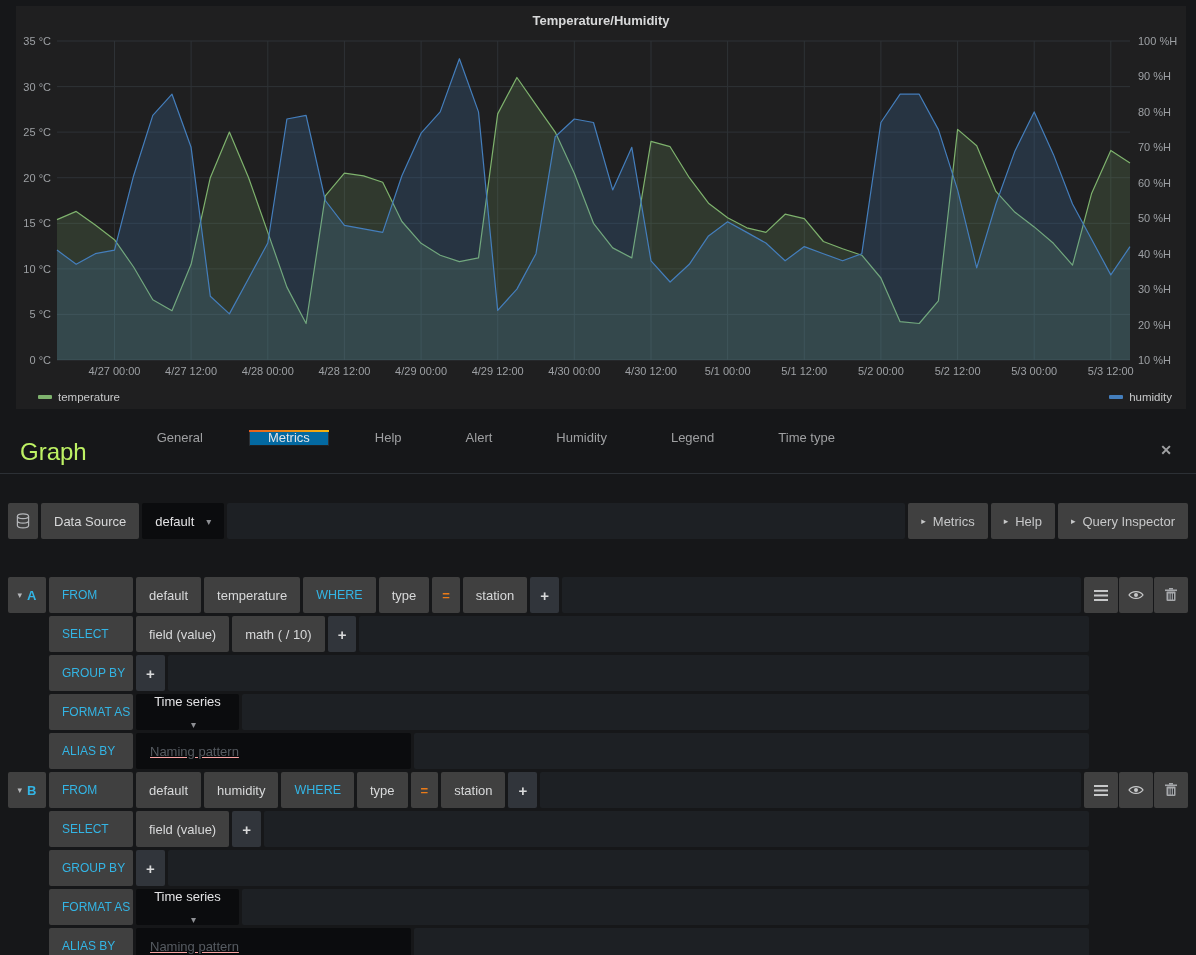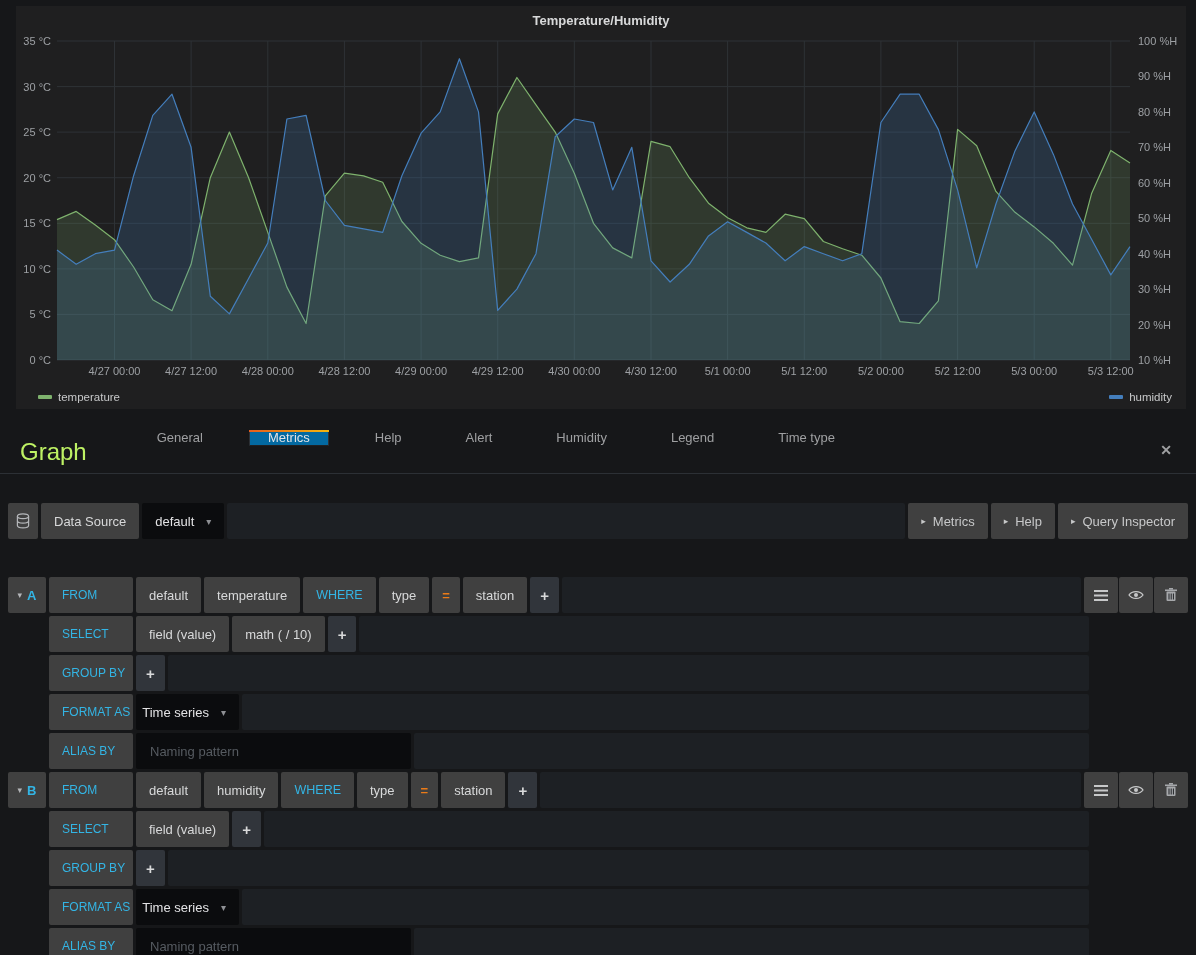--- a/index.html
+++ b/index.html
@@ -49,24 +49,24 @@
   .ref-caret { color: #b4b6b9; font-size: 9px; }
   .ref-letter { color: #33b5e5; font-weight: bold; font-size: 13px; }
   .key-cell { width: 84px; padding-left: 13px; color: #33b5e5; font-size: 12px; }
   .chip { cursor: pointer; }
   .chip-blue { color: #33b5e5; font-size: 12.5px; cursor: pointer; }
   .chip-op { color: #eb7b18; font-weight: bold; cursor: pointer; padding: 0 10px; }
   .plus-btn { background: #31353b; color: #d8d9da; font-weight: bold; padding: 0 10px;
     cursor: pointer; font-size: 15px; }
   .icon-btn { width: 34px; justify-content: center; padding: 0; cursor: pointer; margin-right: 1px; }
   .alias-input { width: 275px; height: 36px; background: #0b0c0e; border: none;
-    border-radius: 2px; margin-right: 3px; color: #0f766e; padding: 0 14px; font-size: 13px;
-    font-family: "Liberation Sans", sans-serif; }
+    border-radius: 2px; margin-right: 3px; color: #fca5a5; padding: 0 14px; font-size: 13px;
+    font-family: "Liberation Sans", sans-serif; text-decoration: underline; }
   .alias-input::placeholder { color: #565b61; }
-  .fmt-dd { width: 103px; justify-content: flex-end; }
+  .fmt-dd { width: 103px; justify-content: space-between; flex-direction: column; }
 </style>
 </head>
 <body>
 
 <div class="panel">
   <div class="panel-title">Temperature/Humidity</div>
   <svg id="chart" width="1170" height="352" viewBox="0 0 1170 352">
       <line x1="41" x2="1114" y1="326.0" y2="326.0" stroke="#2e3236"></line>
       <line x1="41" x2="1114" y1="280.4" y2="280.4" stroke="#2e3236"></line>
       <line x1="41" x2="1114" y1="234.9" y2="234.9" stroke="#2e3236"></line>

